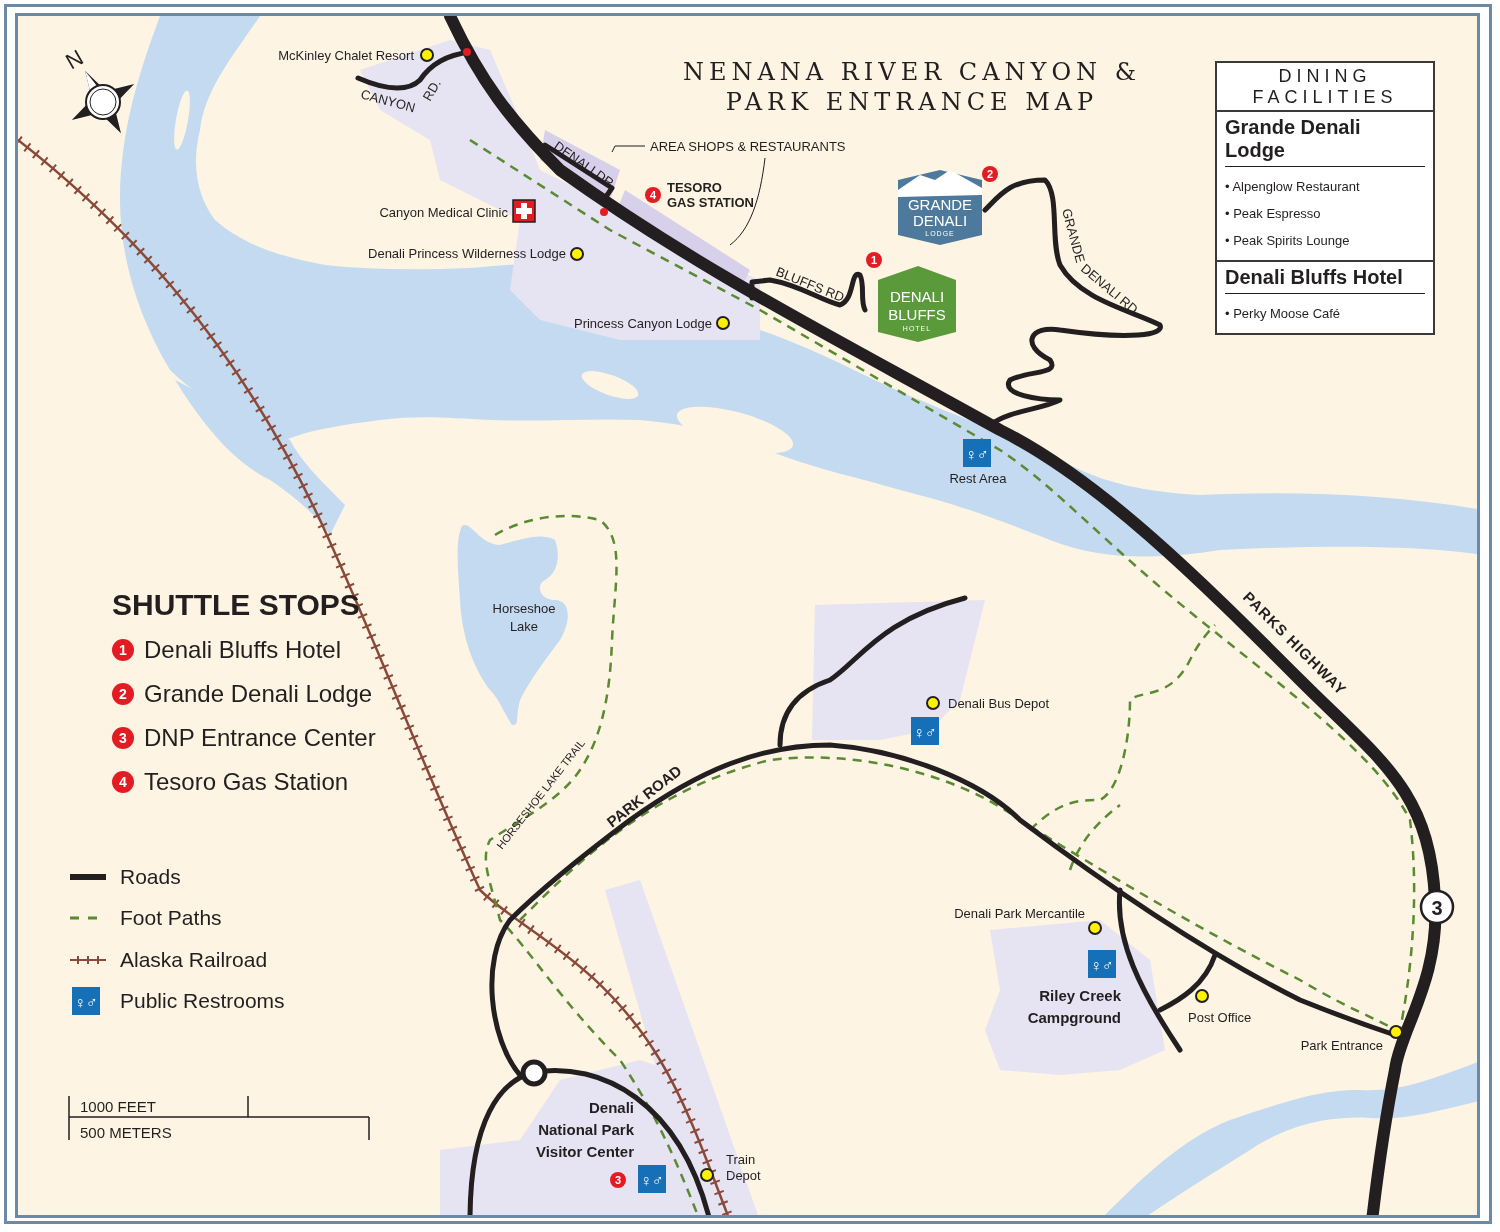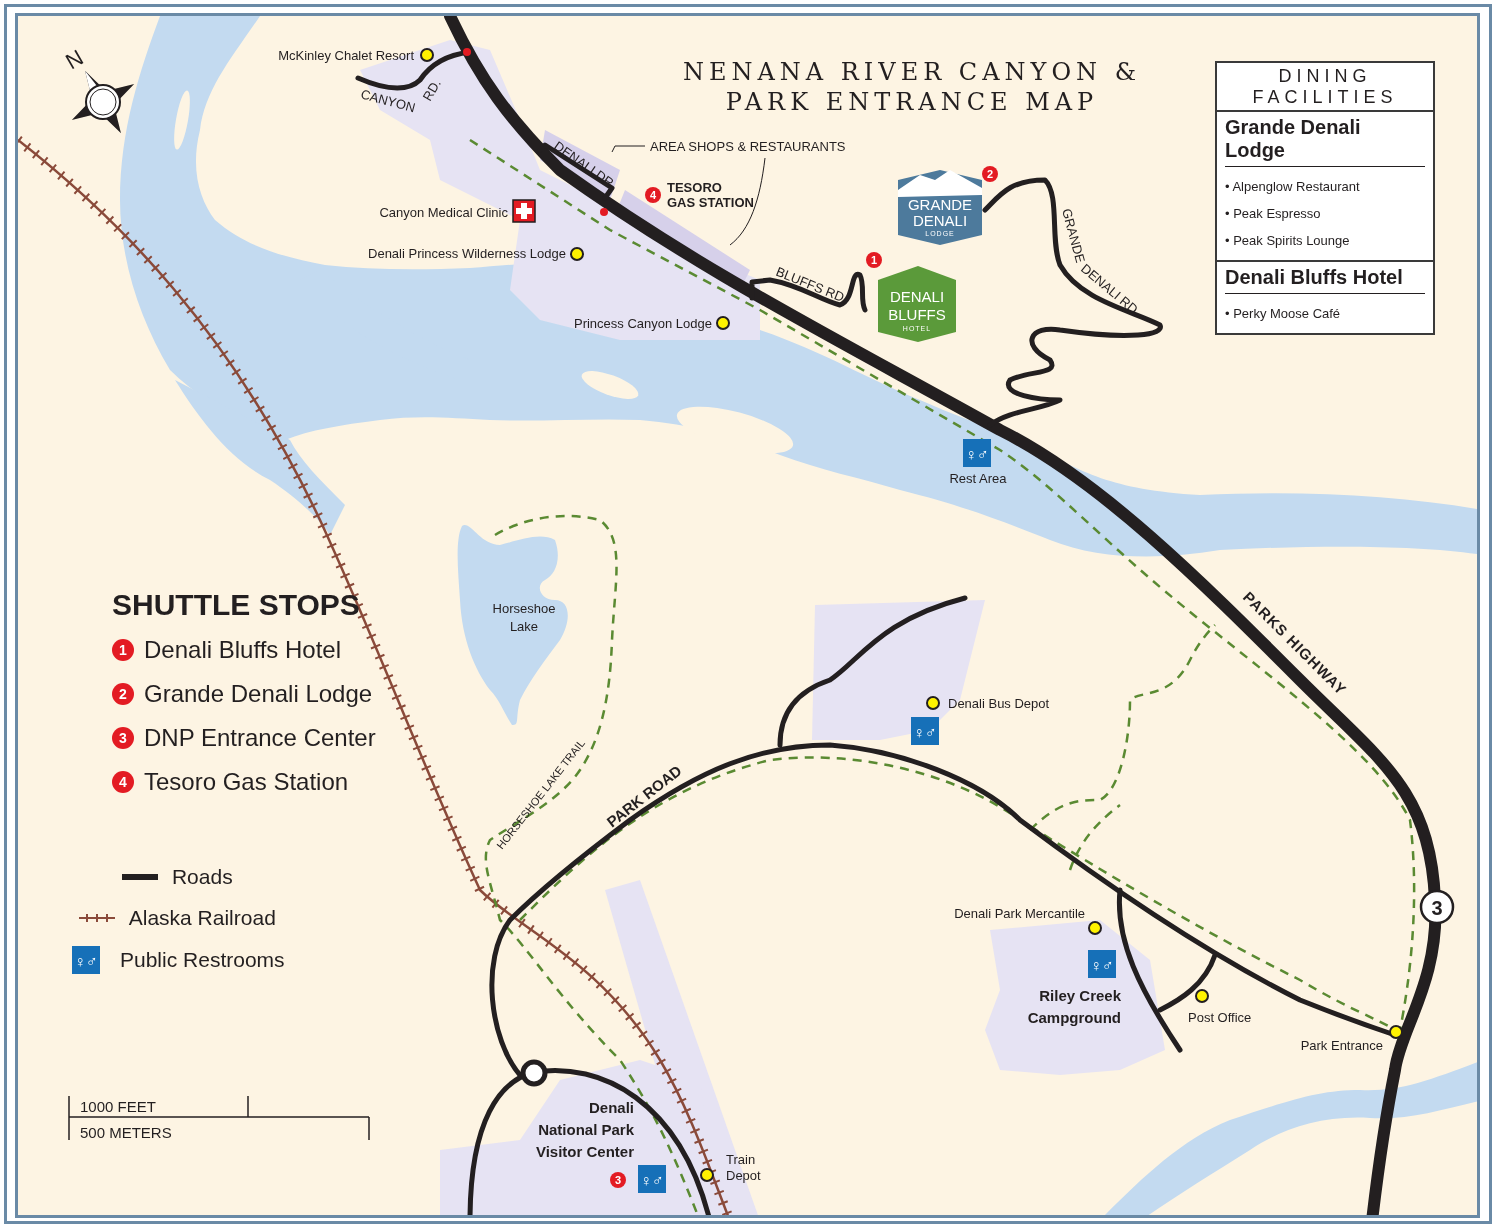--- a/index.html
+++ b/index.html
@@ -17,21 +17,21 @@
   .dining .sec { padding: 4px 8px 6px; }
   .dining .sec + .sec { border-top: 2px solid #3a3a3a; }
   .dining .name { font-weight: bold; font-size: 20px; color: #231f20; padding-bottom: 4px; border-bottom: 1px solid #231f20; margin-bottom: 6px; }
   .dining .item { font-size: 13px; color: #231f20; line-height: 27px; }
   .legend { position: absolute; left: 64px; top: 588px; margin-left: 48px; }
   .legend .h { font-weight: bold; font-size: 30px; color: #231f20; letter-spacing: 0px; }
   .legend .stop { display: flex; align-items: center; margin-top: 12px; height: 32px; }
   .legend .stop .num { width: 22px; height: 22px; border-radius: 50%; background: #e31b23; color: #fff; font-weight: bold; font-size: 14px; display: flex; align-items: center; justify-content: center; margin-right: 10px; }
   .legend .stop .txt { font-size: 24px; color: #231f20; }
   .key { position: absolute; left: 70px; top: 856px; }
-  .key .row { display: flex; align-items: center; height: 41.5px; justify-content: center; }
+  .key .row { display: flex; align-items: center; height: 41.5px; }
   .key .sym { width: 38px; height: 14px; margin-right: 12px; position: relative; }
   .key .txt { font-size: 21px; color: #231f20; }
   .scale { position: absolute; left: 68px; top: 1096px; width: 302px; height: 44px; }
 </style>
 </head>
 <body>
 
 <div class="frame-outer"></div>
 <div class="frame-inner">
 <svg class="map" width="1465" height="1205" viewBox="18 16 1465 1205" xmlns="http://www.w3.org/2000/svg">
@@ -250,20 +250,26 @@
 
 <div class="key">
   <div class="row">
     <span class="sym"><svg width="38" height="14">
           <line x1="0" y1="7" x2="36" y2="7" stroke="#231f20" stroke-width="6"></line>
         </svg></span>
     <span class="txt">Roads</span>
   </div>
   <div class="row">
     <span class="sym"><svg width="38" height="14">
+          <line x1="0" y1="7" x2="36" y2="7" stroke="#5a8a32" stroke-width="3" stroke-dasharray="9 9"></line>
+        </svg></span>
+    <span class="txt">Foot Paths</span>
+  </div>
+  <div class="row">
+    <span class="sym"><svg width="38" height="14">
           <line x1="0" y1="7" x2="36" y2="7" stroke="#8a4a3a" stroke-width="2"></line>
           <line x1="8" y1="3" x2="8" y2="11" stroke="#8a4a3a" stroke-width="2"></line>
           <line x1="18" y1="3" x2="18" y2="11" stroke="#8a4a3a" stroke-width="2"></line>
           <line x1="28" y1="3" x2="28" y2="11" stroke="#8a4a3a" stroke-width="2"></line>
         </svg></span>
     <span class="txt">Alaska Railroad</span>
   </div>
   <div class="row">
     <span class="sym" style="height:28px;"><svg width="38" height="28">
           <rect x="2" y="0" width="28" height="28" fill="#1670b8"></rect>

